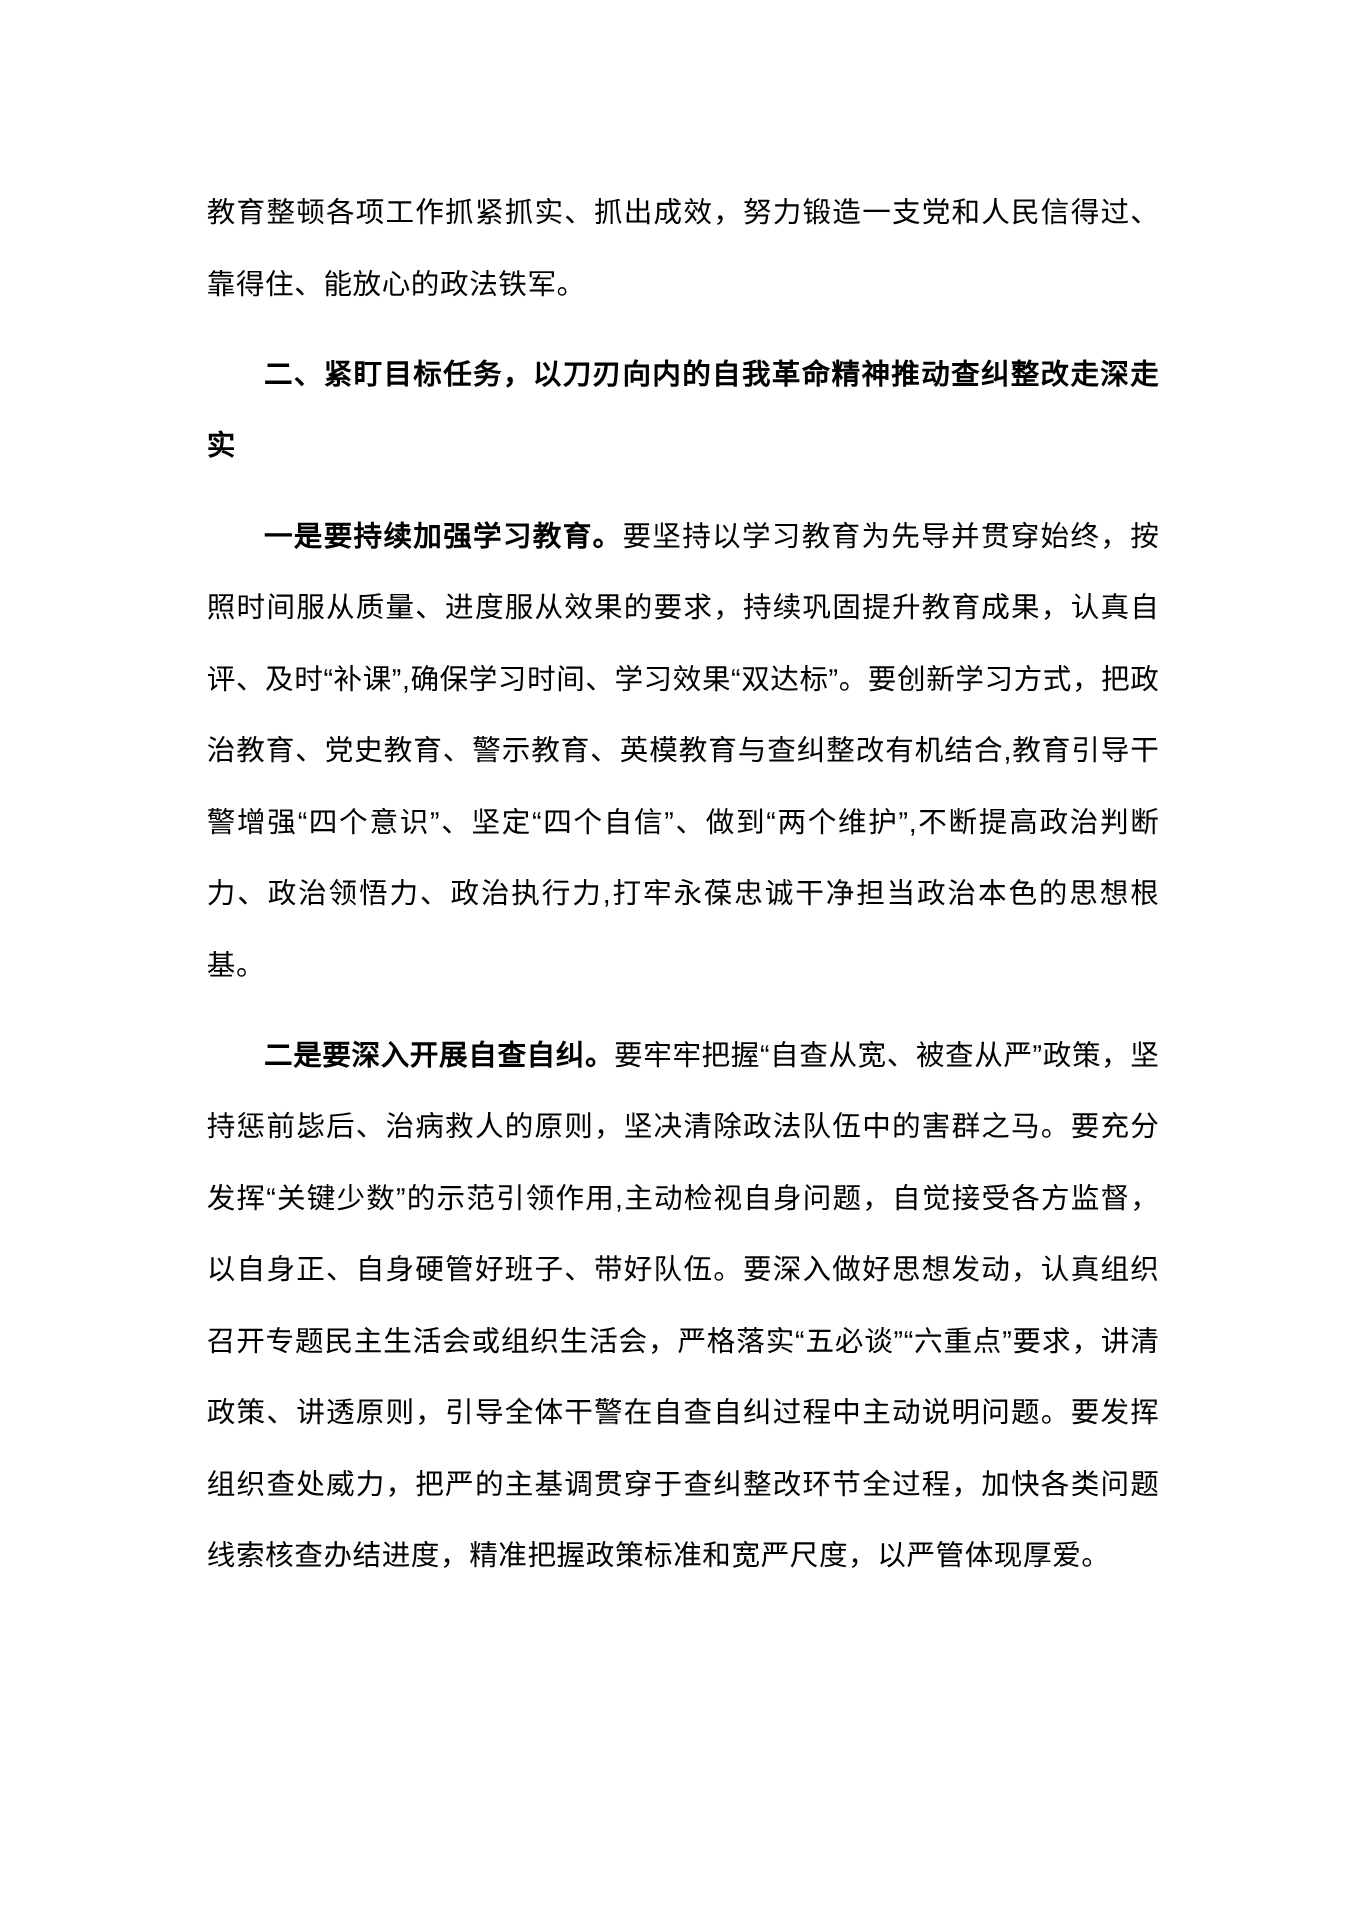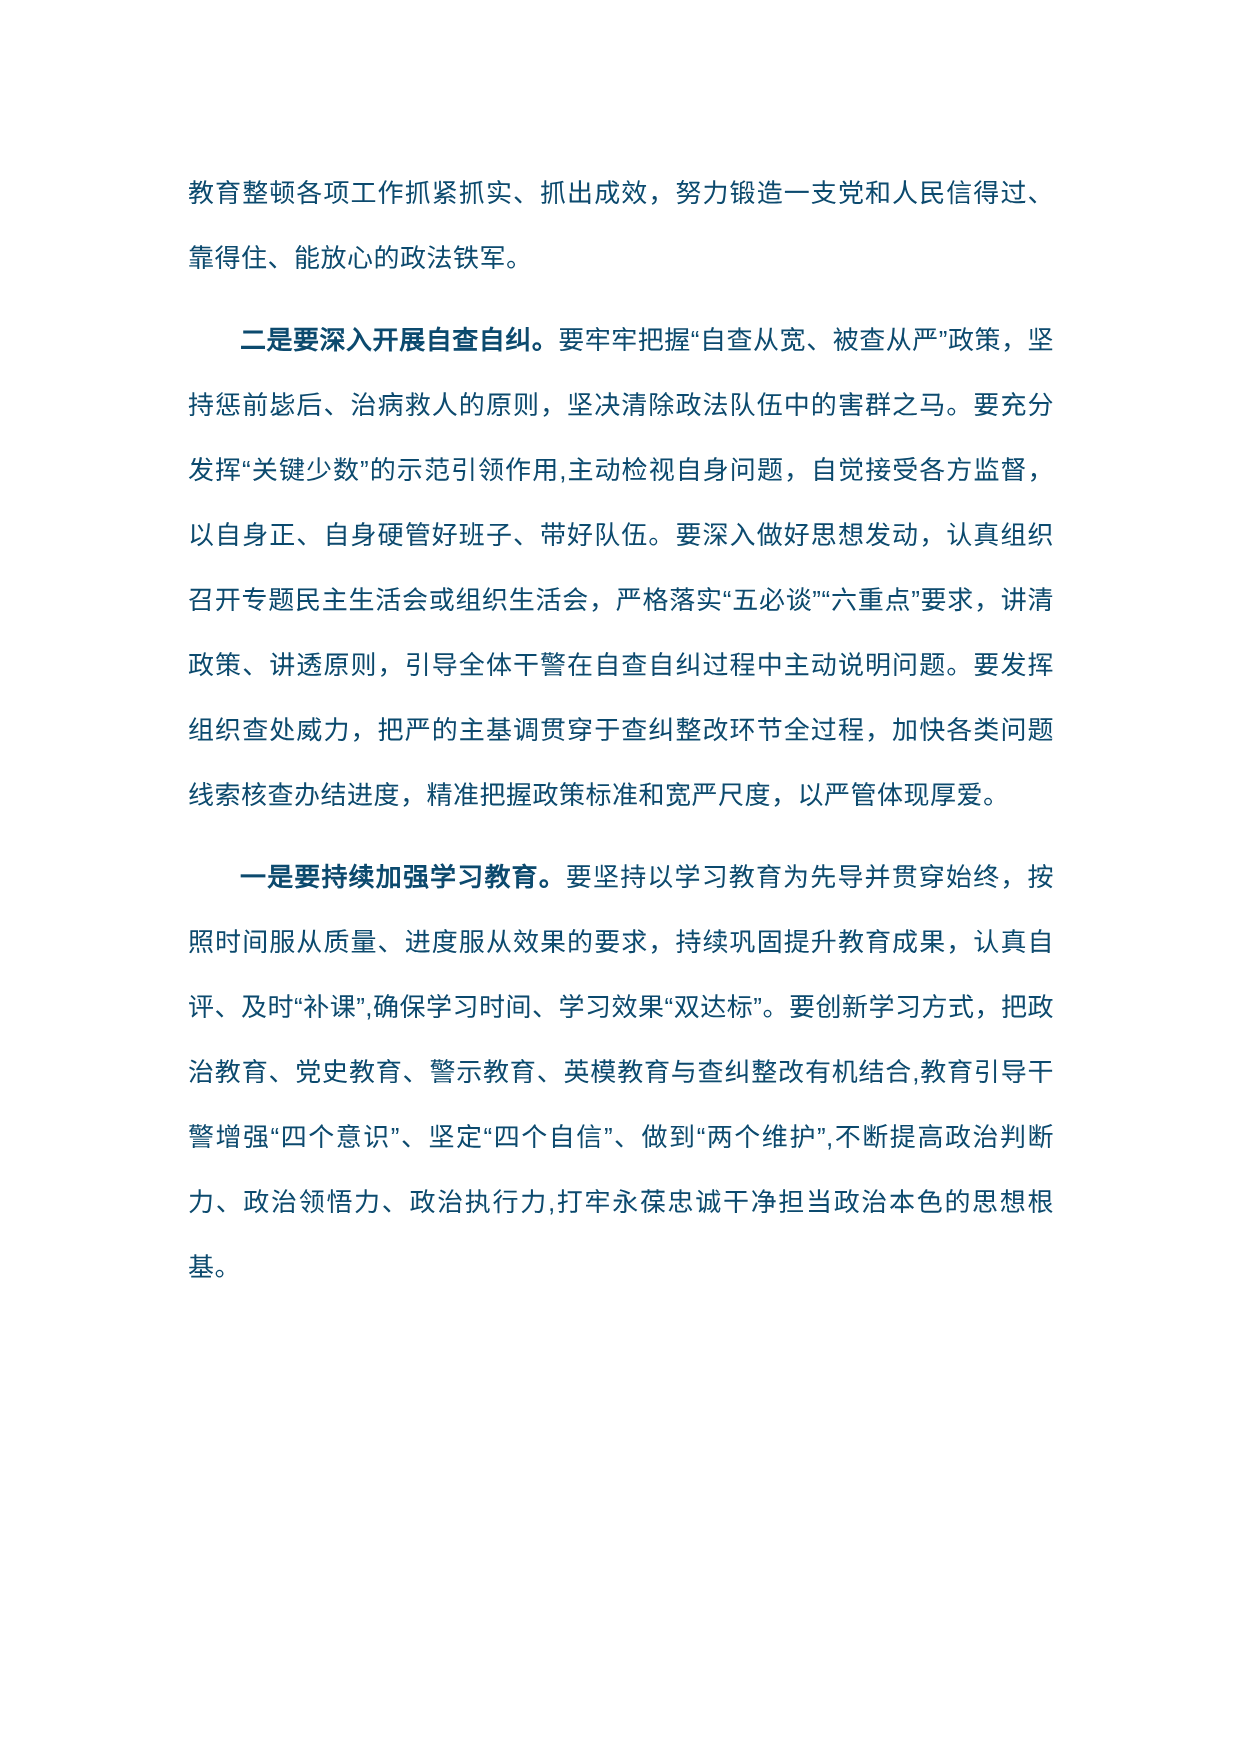--- a/index.html
+++ b/index.html
@@ -36,18 +36,19 @@
     font-weight: 700;
   }
   .content b.lead {
     font-weight: 700;
   }
 </style>
 </head>
 <body>
 
 <div class="page" style="background: rgb(255, 255, 255);">
-  <div class="content" style="color: #0c4a6e;">
+  <div class="content" style="color: #000000;">
       <p class=" no-indent"><span>教育整顿各项工作抓紧抓实、抓出成效，努力锻造一支党和人民信得过、靠得住、能放心的政法铁军。</span></p>
+      <p class="heading"><span>二、紧盯目标任务，以刀刃向内的自我革命精神推动查纠整改走深走实</span></p>
+      <p class=""><b class="lead">一是要持续加强学习教育。</b><span>要坚持以学习教育为先导并贯穿始终，按照时间服从质量、进度服从效果的要求，持续巩固提升教育成果，认真自评、及时“补课”,确保学习时间、学习效果“双达标”。要创新学习方式，把政治教育、党史教育、警示教育、英模教育与查纠整改有机结合,教育引导干警增强“四个意识”、坚定“四个自信”、做到“两个维护”,不断提高政治判断力、政治领悟力、政治执行力,打牢永葆忠诚干净担当政治本色的思想根基。</span></p>
       <p class=""><b class="lead">二是要深入开展自查自纠。</b><span>要牢牢把握“自查从宽、被查从严”政策，坚持惩前毖后、治病救人的原则，坚决清除政法队伍中的害群之马。要充分发挥“关键少数”的示范引领作用,主动检视自身问题，自觉接受各方监督，以自身正、自身硬管好班子、带好队伍。要深入做好思想发动，认真组织召开专题民主生活会或组织生活会，严格落实“五必谈”“六重点”要求，讲清政策、讲透原则，引导全体干警在自查自纠过程中主动说明问题。要发挥组织查处威力，把严的主基调贯穿于查纠整改环节全过程，加快各类问题线索核查办结进度，精准把握政策标准和宽严尺度，以严管体现厚爱。</span></p>
-      <p class=""><b class="lead">一是要持续加强学习教育。</b><span>要坚持以学习教育为先导并贯穿始终，按照时间服从质量、进度服从效果的要求，持续巩固提升教育成果，认真自评、及时“补课”,确保学习时间、学习效果“双达标”。要创新学习方式，把政治教育、党史教育、警示教育、英模教育与查纠整改有机结合,教育引导干警增强“四个意识”、坚定“四个自信”、做到“两个维护”,不断提高政治判断力、政治领悟力、政治执行力,打牢永葆忠诚干净担当政治本色的思想根基。</span></p>
     </div>
 </div>
 
 </body></html>

